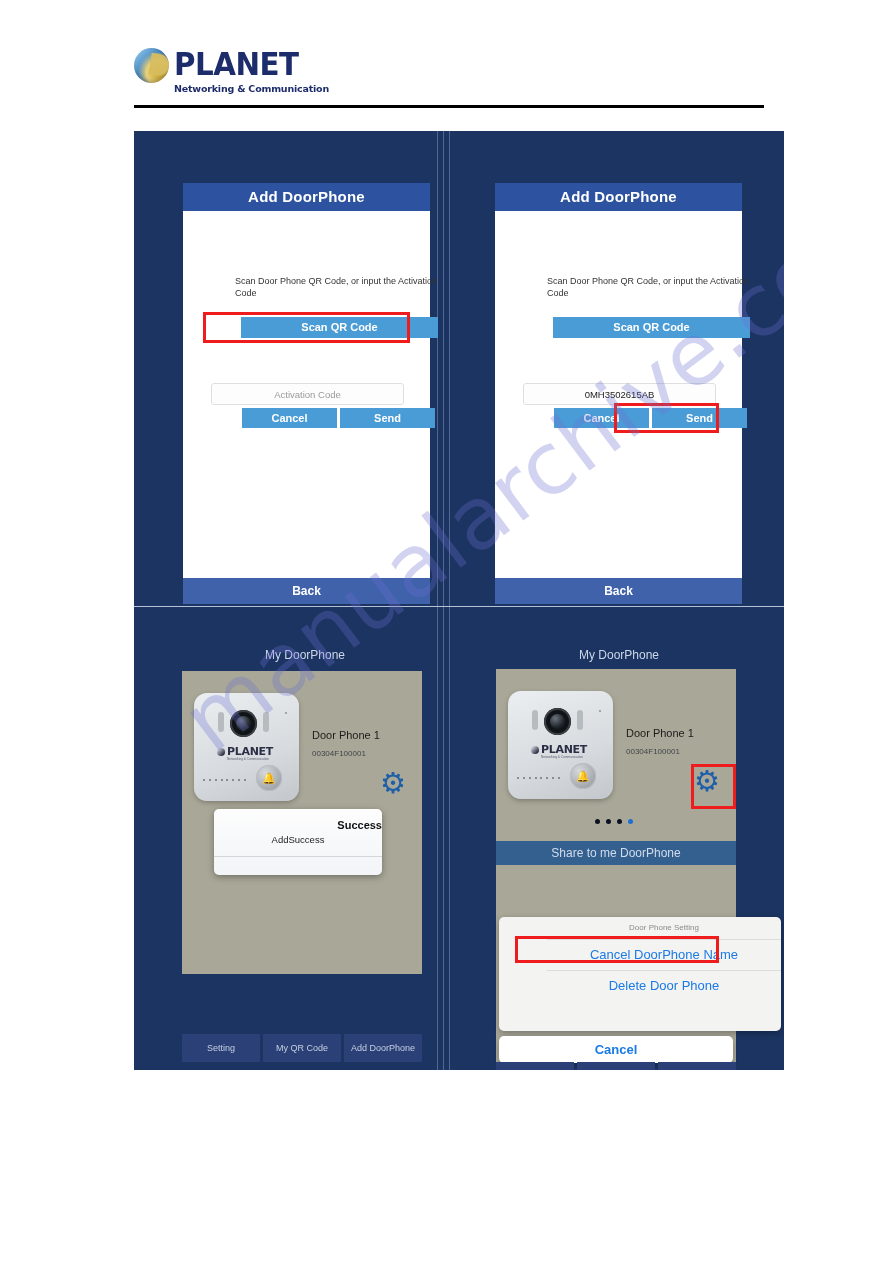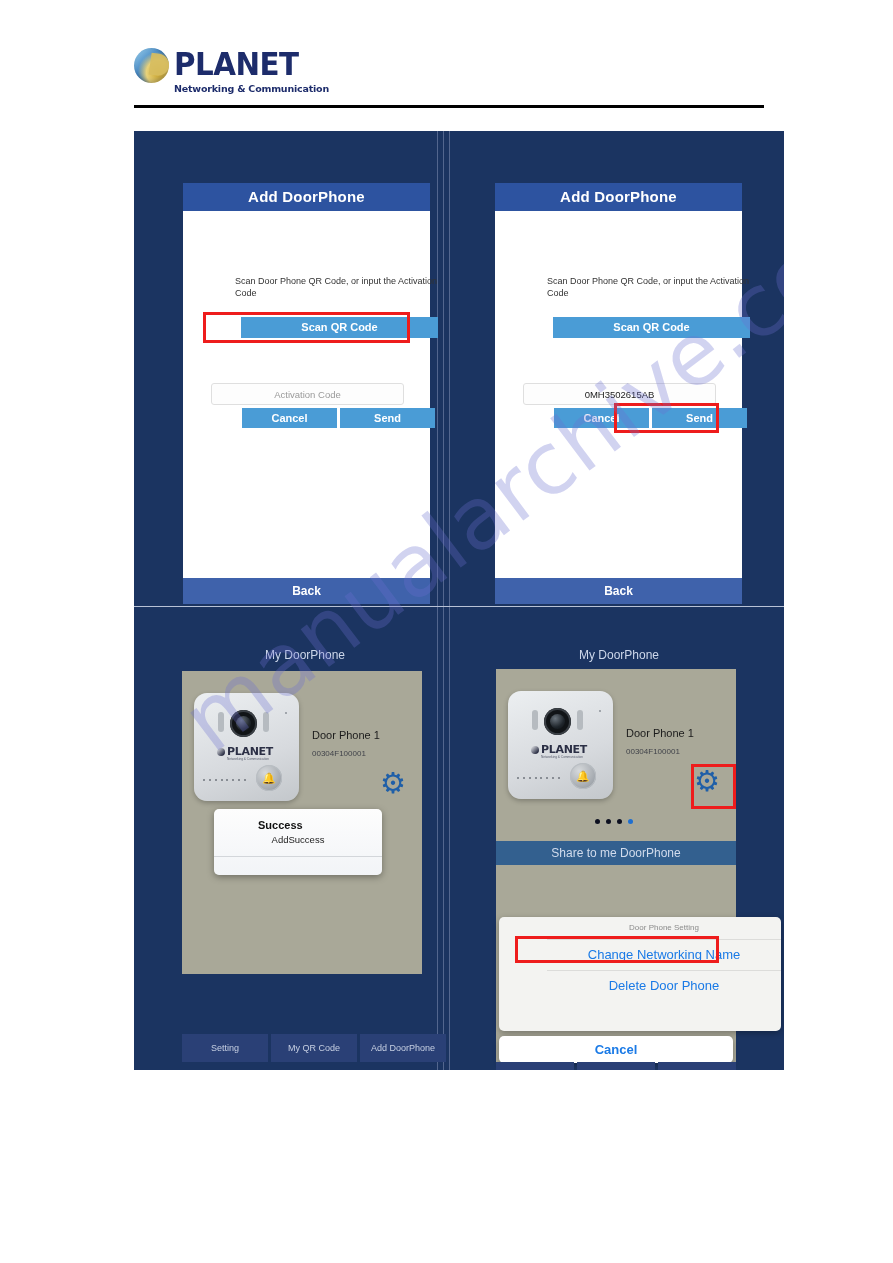--- a/index.html
+++ b/index.html
@@ -261,21 +261,21 @@
   }
   .page-dots b.active { background: #1f6fd0; }
 
   .alert-box {
     position: absolute;
     background: linear-gradient(180deg,#fdfdfd 0%,#f2f4f7 100%);
     border-radius: 5px;
     box-shadow: 0 2px 7px rgba(0,0,0,.35);
     overflow: hidden;
   }
-  .alert-title { text-align:left; font-weight:bold; color:#111;padding-left:44px; }
+  .alert-title { text-align:right; font-weight:bold; color:#111; }
   .alert-msg   { text-align:center; color:#222; }
   .alert-sep   { height:1px; background:#d3d6da; }
   .alert-ok    { text-align:center; color:#1a7ae6; }
 
   .share-bar {
     position: absolute;
     background: #33608f;
     color: #d2dced;
     text-align: center;
   }
@@ -441,21 +441,21 @@
       <div class="gear" style="left:198px;top:98px;font-size:29px;">⚙</div>
     </div>
 
     <div class="alert-box" style="left:35px;top:173px;width:168px;height:66px;">
       <div class="alert-title" style="margin-top:10px;font-size:11px;">Success</div>
       <div class="alert-msg" style="margin-top:3px;font-size:9.5px;">AddSuccess</div>
       <div class="alert-sep" style="margin-top:11px;"></div>
       <div class="alert-ok" style="margin-top:20px;font-size:11px;">Ok</div>
     </div>
 
-    <div class="tabbar" style="left:3px;top:398px;width:264px;height:28px;">
+    <div class="tabbar" style="left:3px;top:398px;width:240px;height:28px;">
       <div style="font-size:9px;">Setting</div>
       <div style="font-size:9px;">My QR Code</div>
       <div style="font-size:9px;">Add DoorPhone</div>
     </div>
   </div>
 
   <div class="panel" style="left:359px; top:505px; width:252px; height:434px;">
 
     <div class="title-bar-flat" style="position:absolute;left:0;top:12px;width:252px;font-size:12px;">My DoorPhone</div>
 
@@ -502,21 +502,21 @@
     </div>
 
     <div class="redbox" style="left:198px;top:128px;width:45px;height:45px;"></div>
 
     <div class="share-bar" style="left:3px;top:205px;width:240px;height:24px;line-height:24px;font-size:12px;">Share to me DoorPhone</div>
 
     <div class="device-card" style="position:absolute;left:3px;top:229px;width:240px;height:197px;"></div>
 
     <div class="sheet" style="left:6px;top:281px;width:234px;height:114px;">
       <div class="sheet-head" style="height:22px;line-height:22px;font-size:8px;">Door Phone Setting</div>
-      <div class="sheet-item" style="height:30px;line-height:30px;font-size:13px;">Change Networking Name</div>
+      <div class="sheet-item" style="height:30px;line-height:30px;font-size:13px;">Cancel DoorPhone Name</div>
       <div class="sheet-item" style="height:30px;line-height:30px;font-size:13px;">Delete Door Phone</div>
     </div>
     <div class="redbox" style="left:22px;top:300px;width:204px;height:27px;"></div>
 
     <div class="sheet-cancel" style="left:6px;top:400px;width:234px;height:27px;font-size:13px;">Cancel</div>
 
     <div class="tabbar" style="left:3px;top:426px;width:240px;height:14px;overflow:hidden;">
       <div></div>
       <div></div>
       <div></div>

